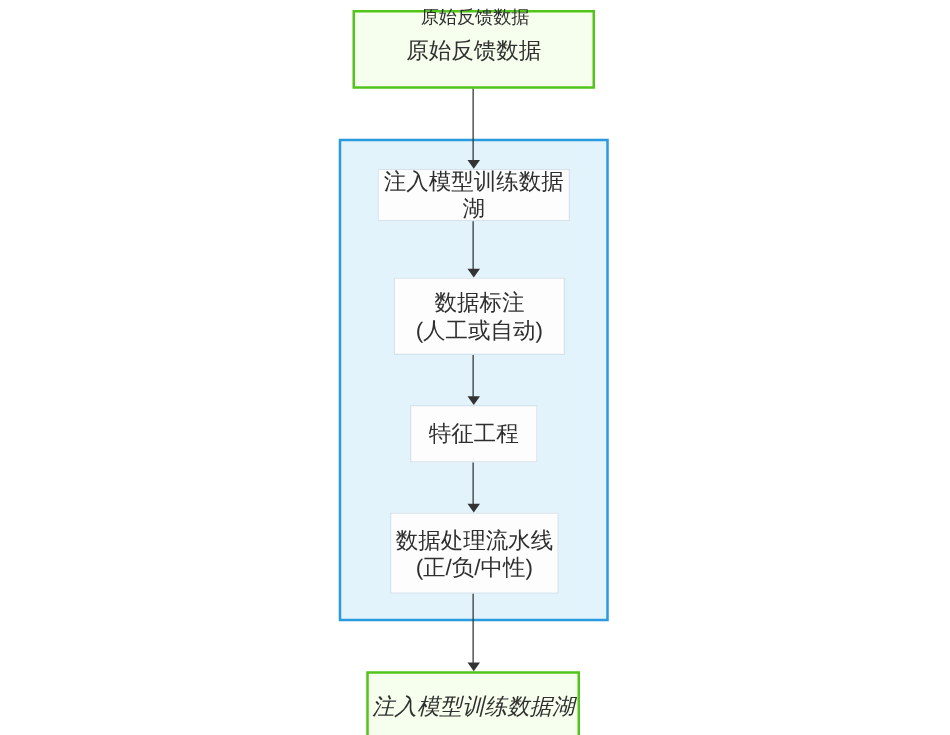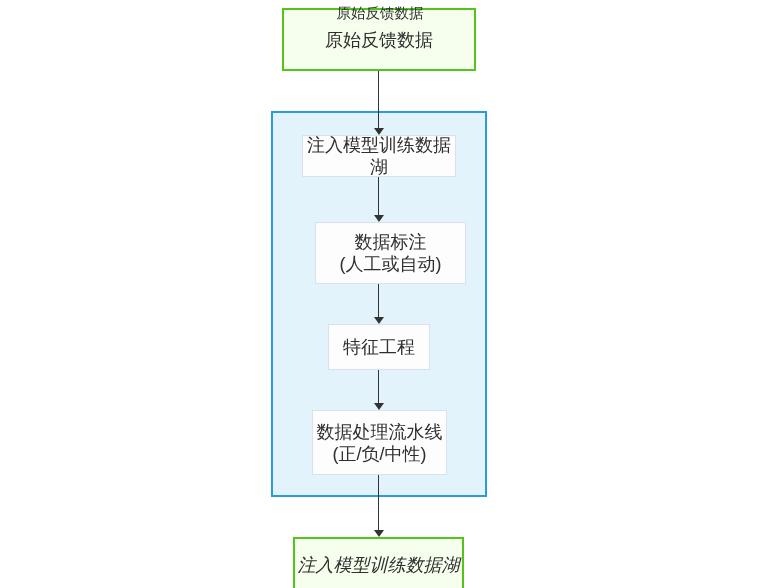--- a/index.html
+++ b/index.html
@@ -50,21 +50,21 @@
     z-index: 3;
   }
 
   .inner-node {
     background: var(--inner-fill, #fdfdfd);
     border: 1px solid var(--inner-border, #d5e3ee);
     z-index: 4;
   }
 
   #node-data-cleaning      { left: 302px; top: 135px; width: 154px; height: 42px; }
-  #node-data-labeling      { left: 315px; top: 222px; width: 151px; height: 62px; }
+  #node-data-labeling      { left: 315px; top: 222px; width: 137px; height: 62px; }
   #node-feature-engineering{ left: 328px; top: 324px; width: 102px; height: 46px; font-family: Liberation Serif, serif; }
   #node-training-samples   { left: 312px; top: 410px; width: 135px; height: 65px; }
 
   #source-node { left: 282px; top: 8px;   width: 194px; height: 63px; }
   #sink-node   { left: 293px; top: 537px; width: 171px; height: 55px; font-style: italic; }
 
   .flow-arrow {
     position: absolute;
     left: 374px;
     width: 10px;

